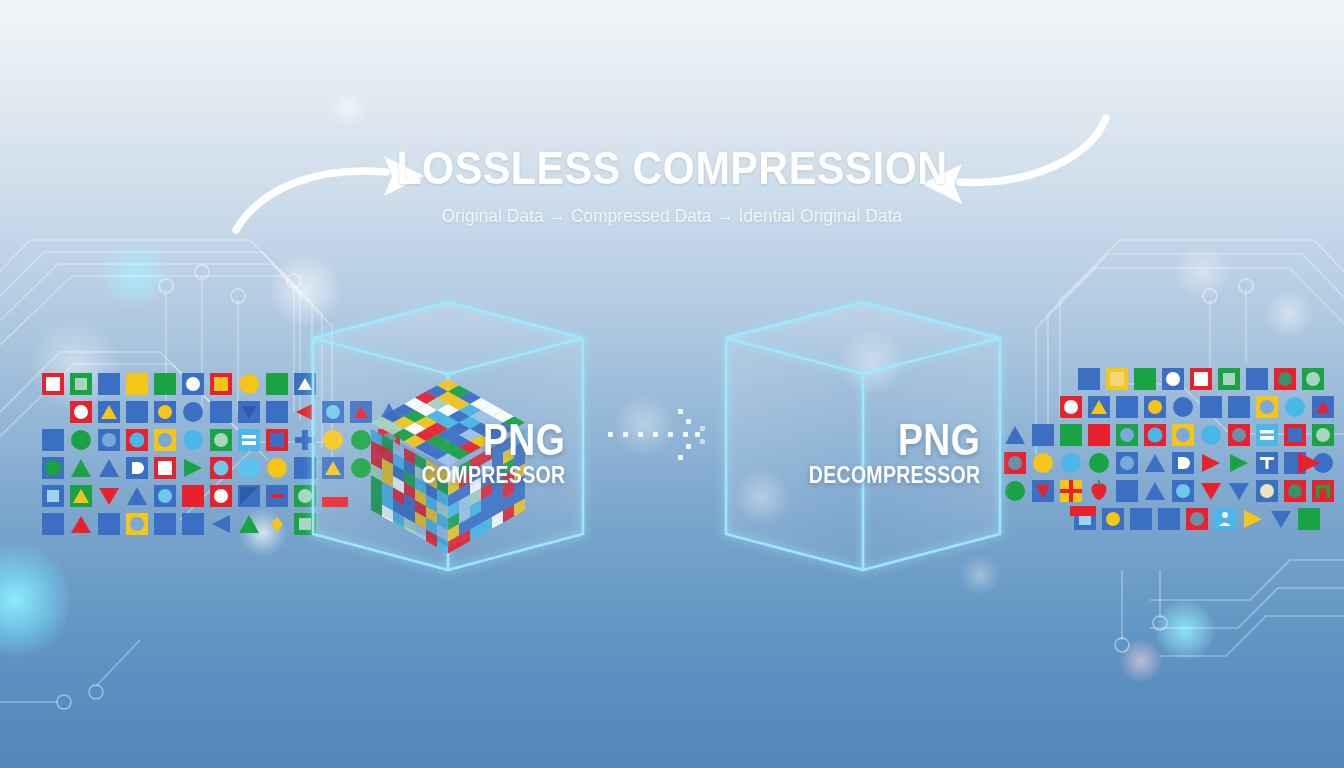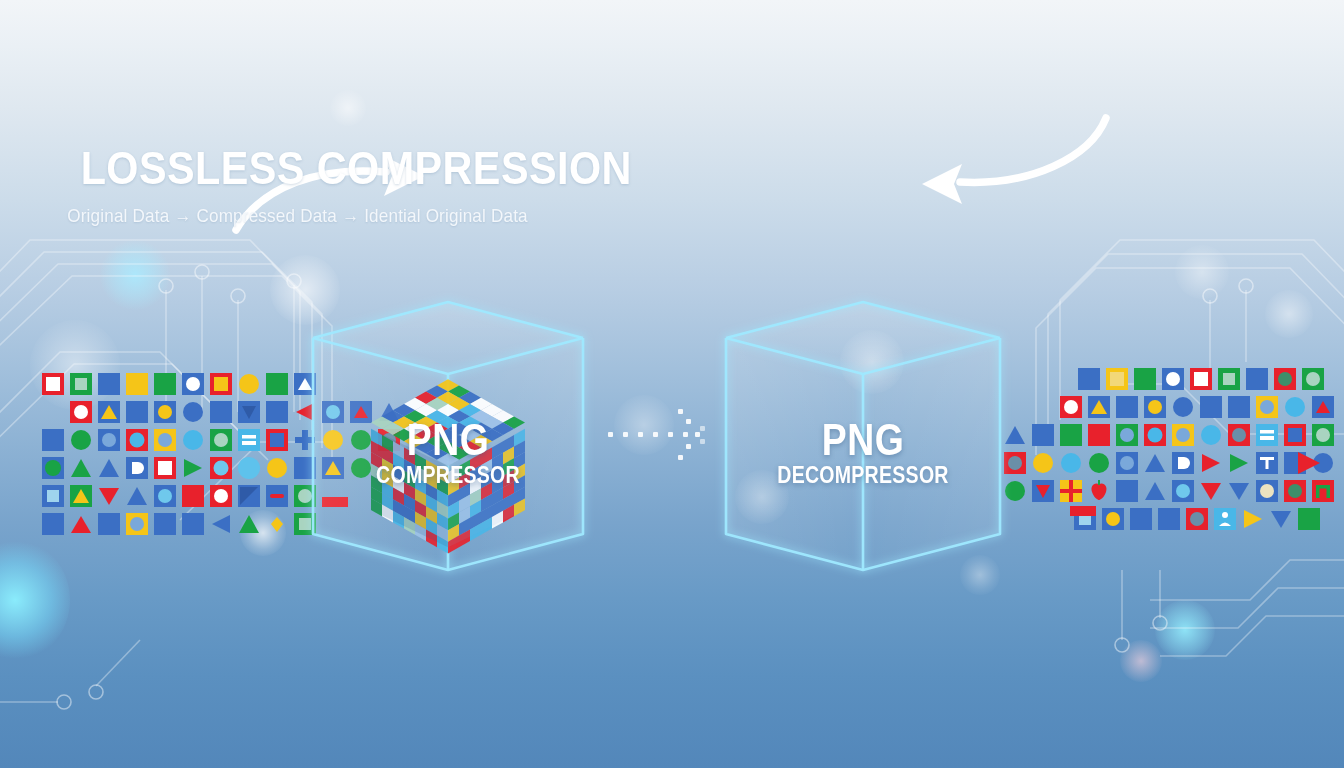--- a/index.html
+++ b/index.html
@@ -28,21 +28,21 @@
   .layer { position: absolute; inset: 0; }
   .svg-full { position: absolute; left: 0; top: 0; width: 1344px; height: 768px; }
 
   
   .bokeh { position: absolute; border-radius: 50%; pointer-events: none; }
 
   
   #title-block {
     position: absolute;
     left: 0; right: 0; top: 144px;
-    text-align: left;
+    text-align: center;
   }
   #main-title {
     font-family: "Liberation Sans", sans-serif;
     font-weight: bold;
     font-size: 47px;
     letter-spacing: 0.5px;
     color: #ffffff;
     line-height: 1;
     transform: scaleX(0.88);
     text-shadow: 0 1px 3px rgba(90,125,160,0.28);
@@ -54,21 +54,21 @@
     font-weight: normal;
     color: #f3f7fb;
     transform: scaleX(0.9);
     letter-spacing: 0.2px;
     text-shadow: 0 1px 2px rgba(90,125,160,0.22);
   }
 
   
   .cube-label {
     position: absolute;
-    text-align: center;
+    text-align: right;
     color: #ffffff;
     font-family: "Liberation Sans", sans-serif;
     font-weight: bold;
     text-shadow: 0 2px 6px rgba(60,95,135,0.45);
     pointer-events: none;
   }
   .cube-label .big {
     display: block;
     font-size: 44px;
     line-height: 1.02;

